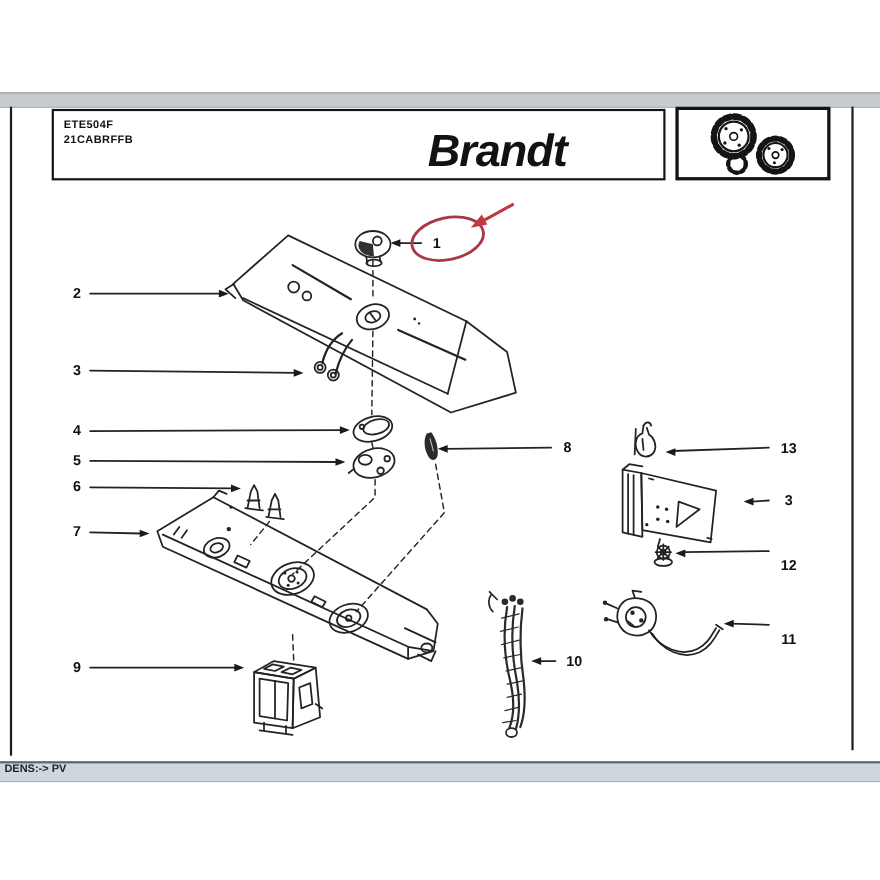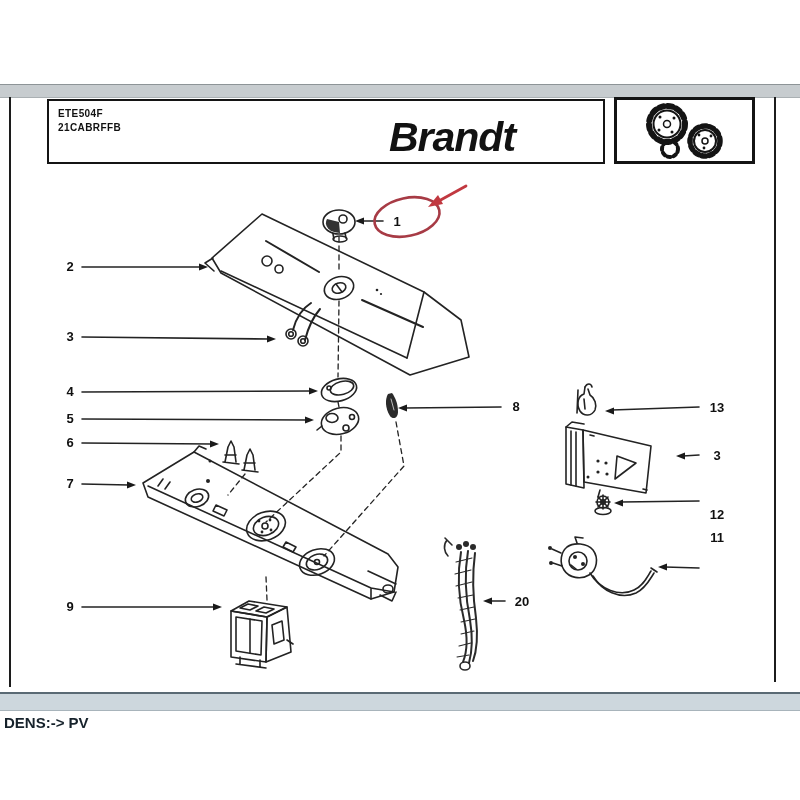--- a/index.html
+++ b/index.html
@@ -13,21 +13,21 @@
   .header-box{position:absolute;left:47px;top:99px;width:558px;height:65px;background:#ffffff;
               border:2px solid #141414;box-sizing:border-box;}
   .code-block{position:absolute;left:58px;top:107px;font-size:10px;font-weight:bold;
               line-height:14px;letter-spacing:.4px;color:#111;white-space:pre;}
   .brand-text{position:absolute;left:452px;top:137px;transform:translate(-50%,-50%);
               font-size:41px;font-weight:bold;font-style:italic;letter-spacing:-1px;color:#121212;}
   .gear-box{position:absolute;left:614px;top:97px;width:141px;height:67px;background:#ffffff;
             border:3px solid #141414;box-sizing:border-box;}
   .statusbar{position:absolute;left:0;top:692px;width:800px;height:19px;background:#cdd7dd;
              border-top:2px solid #5a6a74;border-bottom:1px solid #a8b4bb;box-sizing:border-box;}
-  .status-text{position:absolute;left:4px;top:694px;font-size:15px;font-weight:bold;color:#16222b;margin-top:20px;}
+  .status-text{position:absolute;left:4px;top:694px;font-size:10px;font-weight:bold;color:#16222b;}
   svg.art{position:absolute;left:0;top:0;width:800px;height:800px;pointer-events:none;}
   .part-label{position:absolute;transform:translate(-50%,-50%);font-size:13px;font-weight:bold;
               color:#101010;z-index:10;cursor:default;}
 </style>
 </head>
 <body>
 
 <div class="screen">
 
   <div class="topstrip"></div>
@@ -270,21 +270,21 @@
 
   <span class="part-label" style="left:397px;top:221px">1</span>
   <span class="part-label" style="left:70px;top:266px">2</span>
   <span class="part-label" style="left:70px;top:336px">3</span>
   <span class="part-label" style="left:70px;top:391px">4</span>
   <span class="part-label" style="left:70px;top:418px">5</span>
   <span class="part-label" style="left:70px;top:442px">6</span>
   <span class="part-label" style="left:70px;top:483px">7</span>
   <span class="part-label" style="left:516px;top:406px">8</span>
   <span class="part-label" style="left:70px;top:606px">9</span>
-  <span class="part-label" style="left:522px;top:601px">20</span>
-  <span class="part-label" style="left:717px;top:537px">11</span>
+  <span class="part-label" style="left:522px;top:601px">10</span>
+  <span class="part-label" style="left:717px;top:581px">11</span>
   <span class="part-label" style="left:717px;top:514px">12</span>
   <span class="part-label" style="left:717px;top:455px">3</span>
   <span class="part-label" style="left:717px;top:407px">13</span>
 
   <div class="statusbar"></div>
   <div class="status-text">DENS:-&gt; PV</div>
 </div>
 
 </body></html>

